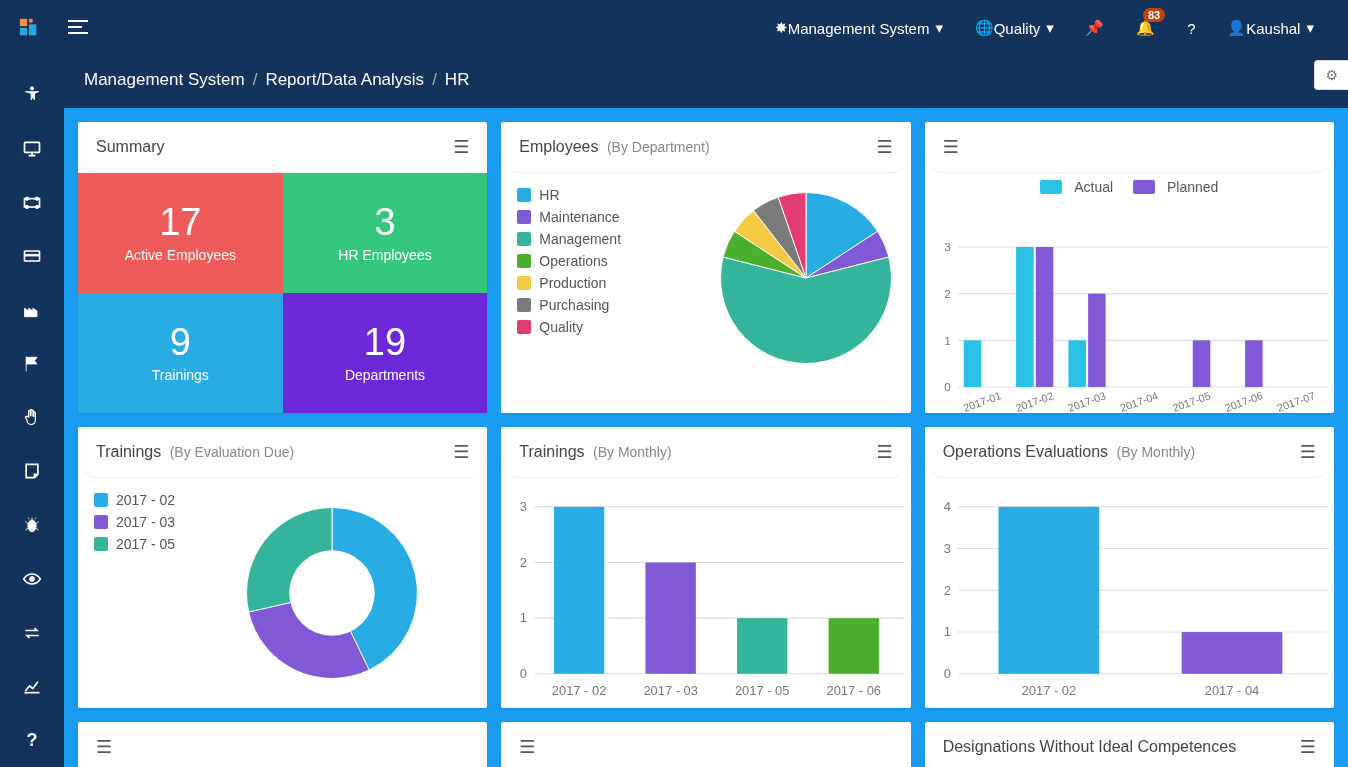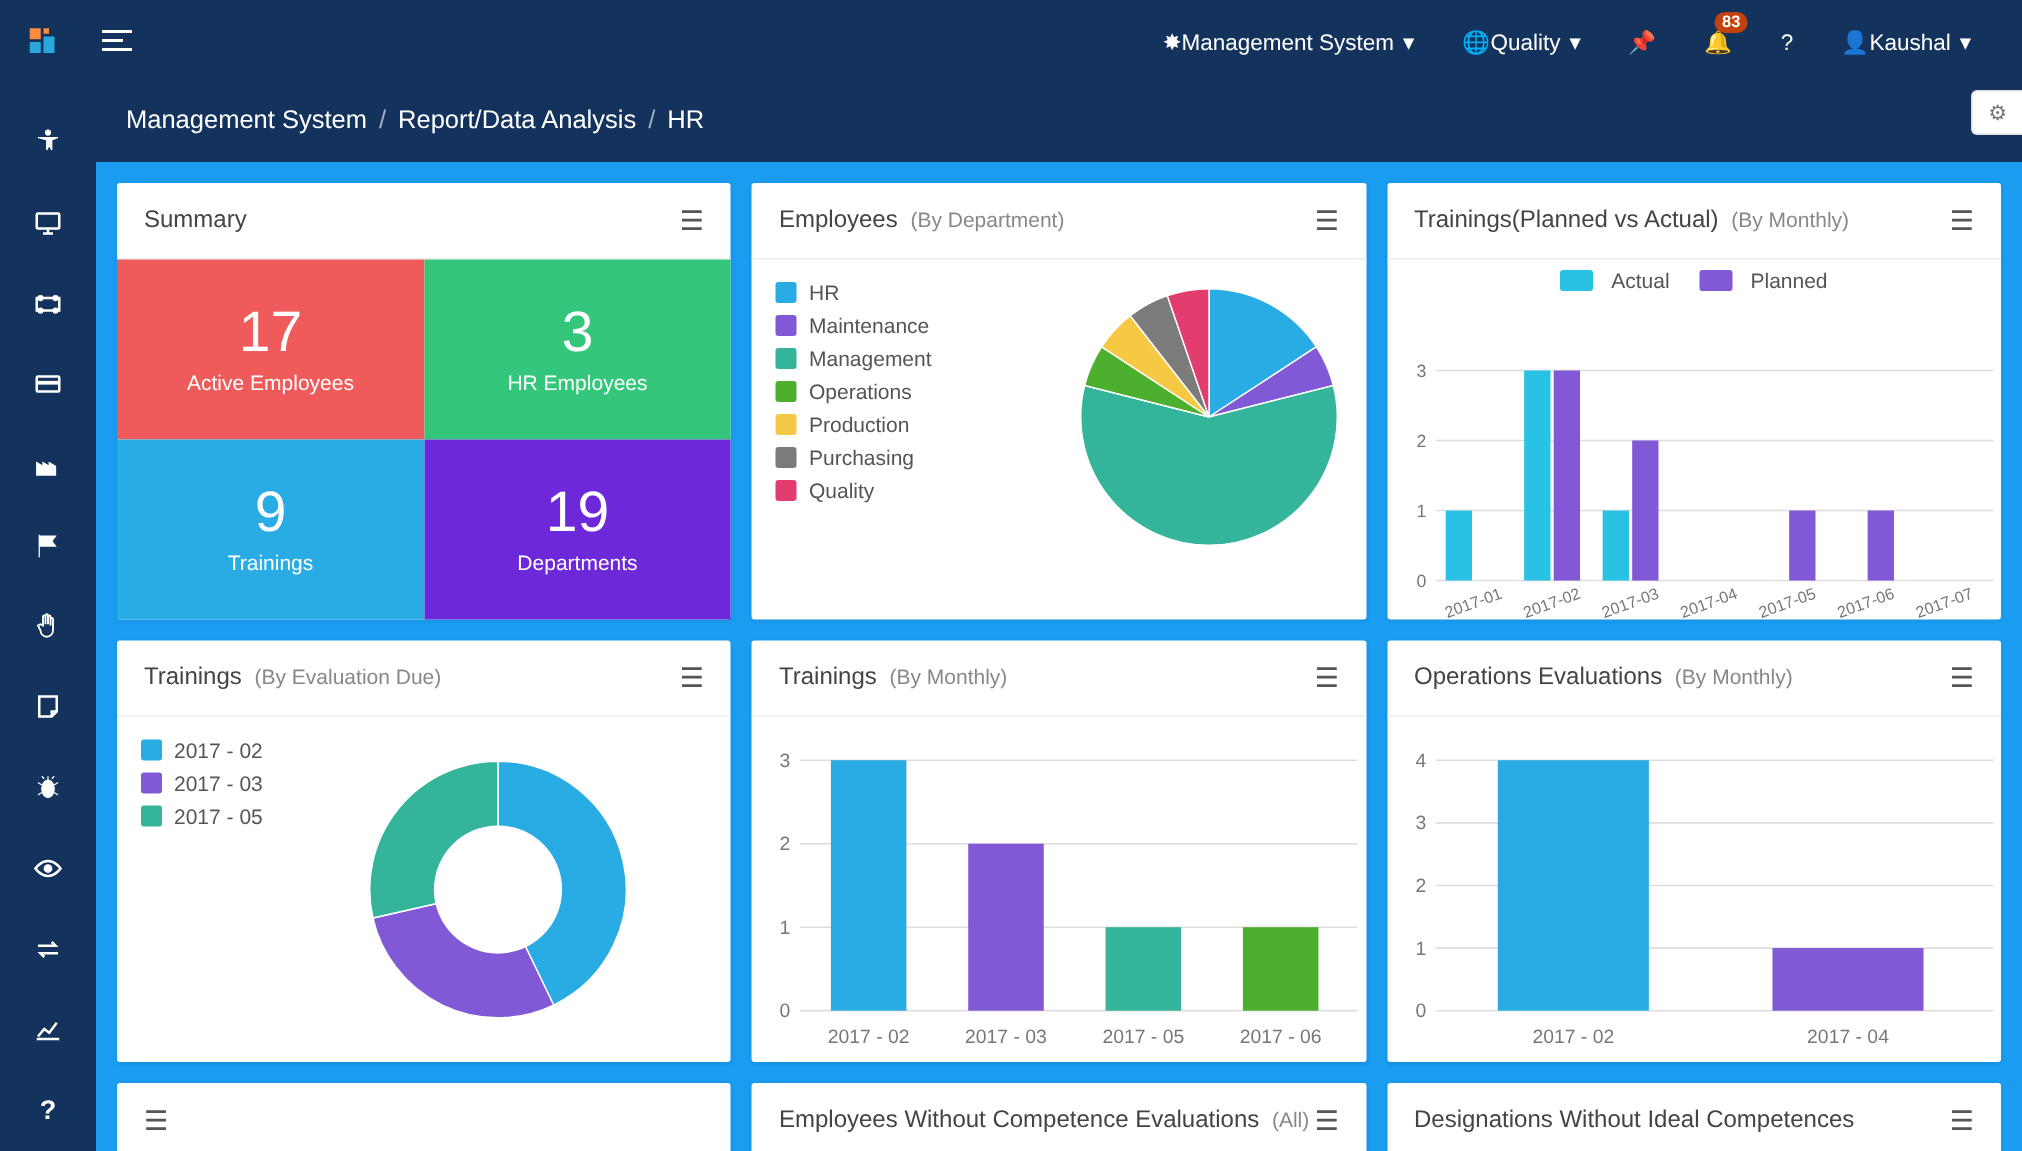--- a/index.html
+++ b/index.html
@@ -22,21 +22,21 @@
 
 
 .content { margin-left:64px; padding-top:0; }
 .breadcrumb-wrap { background:#13335d; color:#fff; padding:14px 20px 18px 20px; font-size:17px; display:flex; align-items:center;}
 .breadcrumb-wrap a { color:#fff; text-decoration:none; }
 .breadcrumb-wrap .sep { margin:0 8px; color:#9fb0c8; }
 .settings-tab { position: absolute; right:0; top:60px; background:#fff; border:1px solid #ddd; border-right:none; padding:6px 10px; border-radius:4px 0 0 4px; color:#777; }
 
 .grid { display:grid; grid-template-columns: repeat(3, 1fr); gap:14px; padding:14px; }
 .panel { background:#fff; border-radius:2px; box-shadow:0 1px 3px rgba(0,0,0,.08); display:flex; flex-direction:column; }
-.panel-header { display:flex; align-items:center; justify-content:space-between; padding:14px 18px; border-bottom:1px solid #eee; font-size:16px; color:#444; }
+.panel-header { display:flex; align-items:center; justify-content:space-between; padding:14px 18px; border-bottom:1px solid #eee; font-size:16px; color:#444;border-radius:20px; }
 .panel-header .sub { color:#888; font-size:14px; margin-left:4px;}
 .panel-header .menu-icon { font-size:18px; color:#555; cursor:pointer; }
 .panel-body { padding:0; flex:1; min-height:230px; position:relative; }
 
 
 .tiles { display:grid; grid-template-columns:1fr 1fr; grid-template-rows:1fr 1fr; height:240px; }
 .tile { display:flex; flex-direction:column; align-items:center; justify-content:center; color:#fff; }
 .tile .big { font-size:38px; font-weight:300; line-height:1;text-align:right;}
 .tile .lbl { font-size:14px; margin-top:6px; }
 .tile.red { background:#ef5b5b; }
@@ -246,21 +246,20 @@
               <path d="M100 100 L12.753976065460265 77.90630615732806 A90 90 0 0 1 24.655016956372407 50.774665768981606 Z" fill="#4caf2e" stroke="#fff" stroke-width="1"></path>
               <path d="M100 100 L24.655016956372407 50.774665768981606 A90 90 0 0 1 44.72085585792988 28.977354154324587 Z" fill="#f6c945" stroke="#fff" stroke-width="1"></path>
               <path d="M100 100 L44.72085585792988 28.977354154324587 A90 90 0 0 1 70.77704777157847 14.876448246942886 Z" fill="#7b7b7b" stroke="#fff" stroke-width="1"></path>
               <path d="M100 100 L70.77704777157847 14.876448246942886 A90 90 0 0 1 99.99999999999999 10 Z" fill="#e33d6f" stroke="#fff" stroke-width="1"></path>
             </svg></div>
         </div>
     </div>
 
     <div class="panel">
       <div class="panel-header">
-        <span><span>Trainings(Planned vs Actual)</span> <span class="sub">(By Monthly)</span></span>
         <span class="menu-icon">☰</span>
       </div>
       <div class="panel-body" id="chart-train-plan"><div style="text-align:center;padding-top:6px"><span style="display:inline-flex;align-items:center;margin:0 10px;color:#555"><span class="swatch" style="background:#29c2e4;width:22px;height:14px"></span>&nbsp;Actual</span><span style="display:inline-flex;align-items:center;margin:0 10px;color:#555"><span class="swatch" style="background:#8159d6;width:22px;height:14px"></span>&nbsp;Planned</span></div><svg viewBox="0 0 380 180" class="bars-svg">
             <line x1="30" y1="155" x2="375" y2="155" stroke="#ddd"></line>
             <text x="24" y="159" text-anchor="end" font-size="11" fill="#777">0</text>
             <line x1="30" y1="111.66666666666667" x2="375" y2="111.66666666666667" stroke="#ddd"></line>
             <text x="24" y="115.66666666666667" text-anchor="end" font-size="11" fill="#777">1</text>
             <line x1="30" y1="68.33333333333334" x2="375" y2="68.33333333333334" stroke="#ddd"></line>
             <text x="24" y="72.33333333333334" text-anchor="end" font-size="11" fill="#777">2</text>
             <line x1="30" y1="25" x2="375" y2="25" stroke="#ddd"></line>
@@ -358,21 +357,20 @@
     </div>
 
     <div class="panel">
       <div class="panel-header">
         <span class="menu-icon">☰</span>
       </div>
     </div>
 
     <div class="panel">
       <div class="panel-header">
-        <span><span>Employees Without Competence Evaluations</span> <span class="sub">(All)</span></span>
         <span class="menu-icon">☰</span>
       </div>
     </div>
 
     <div class="panel">
       <div class="panel-header">
         <span>Designations Without Ideal Competences</span>
         <span class="menu-icon">☰</span>
       </div>
     </div>

